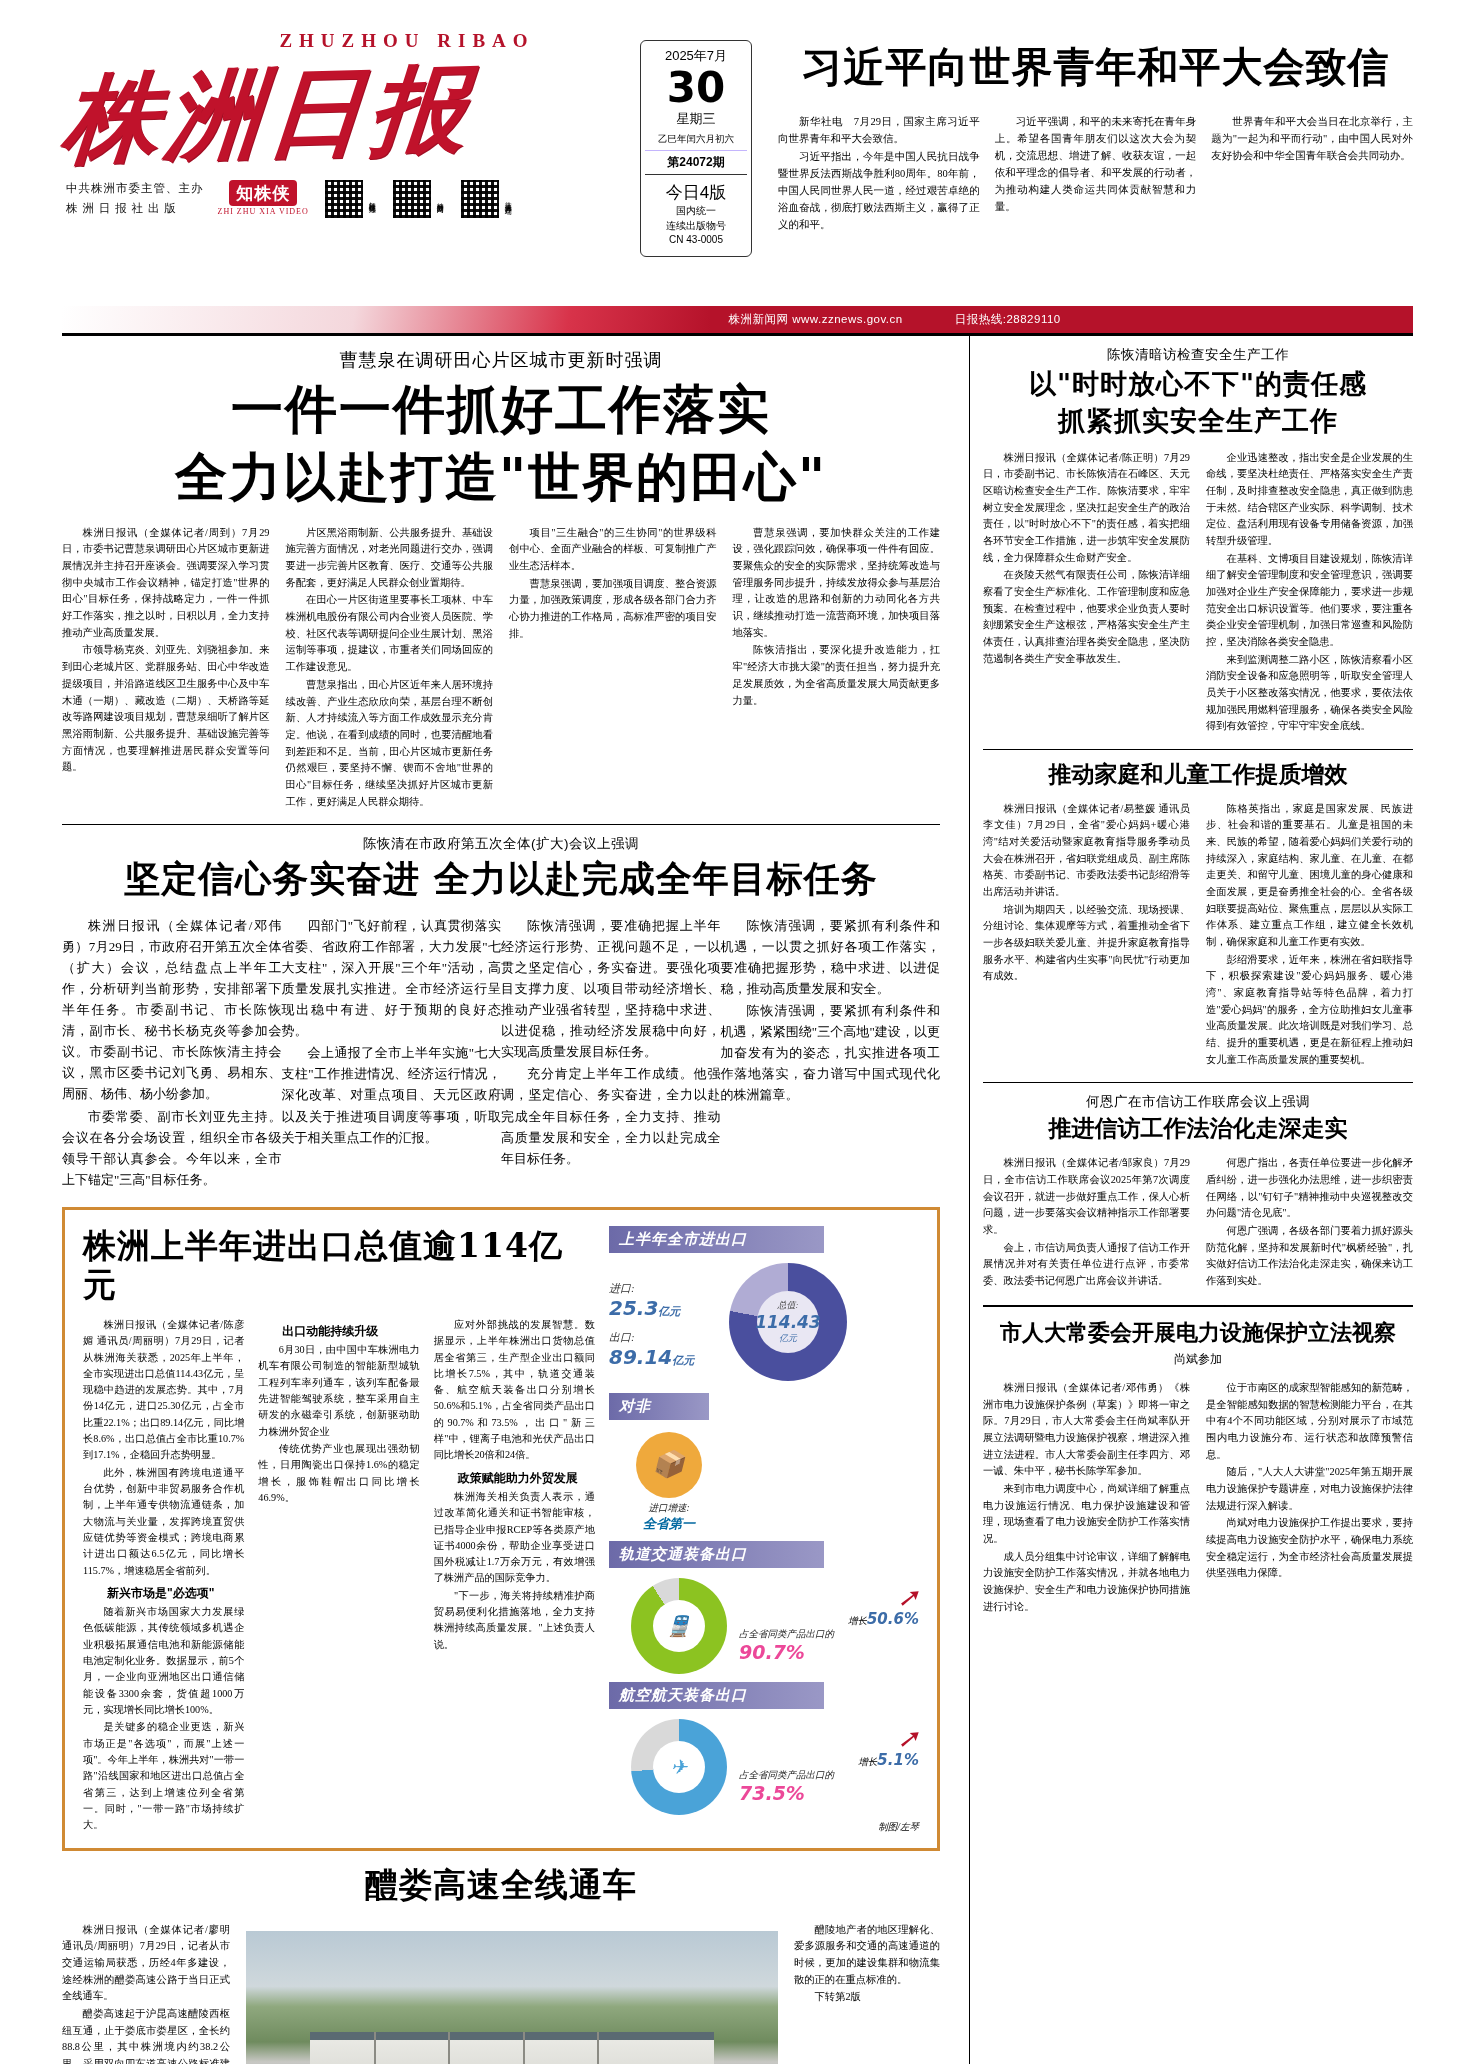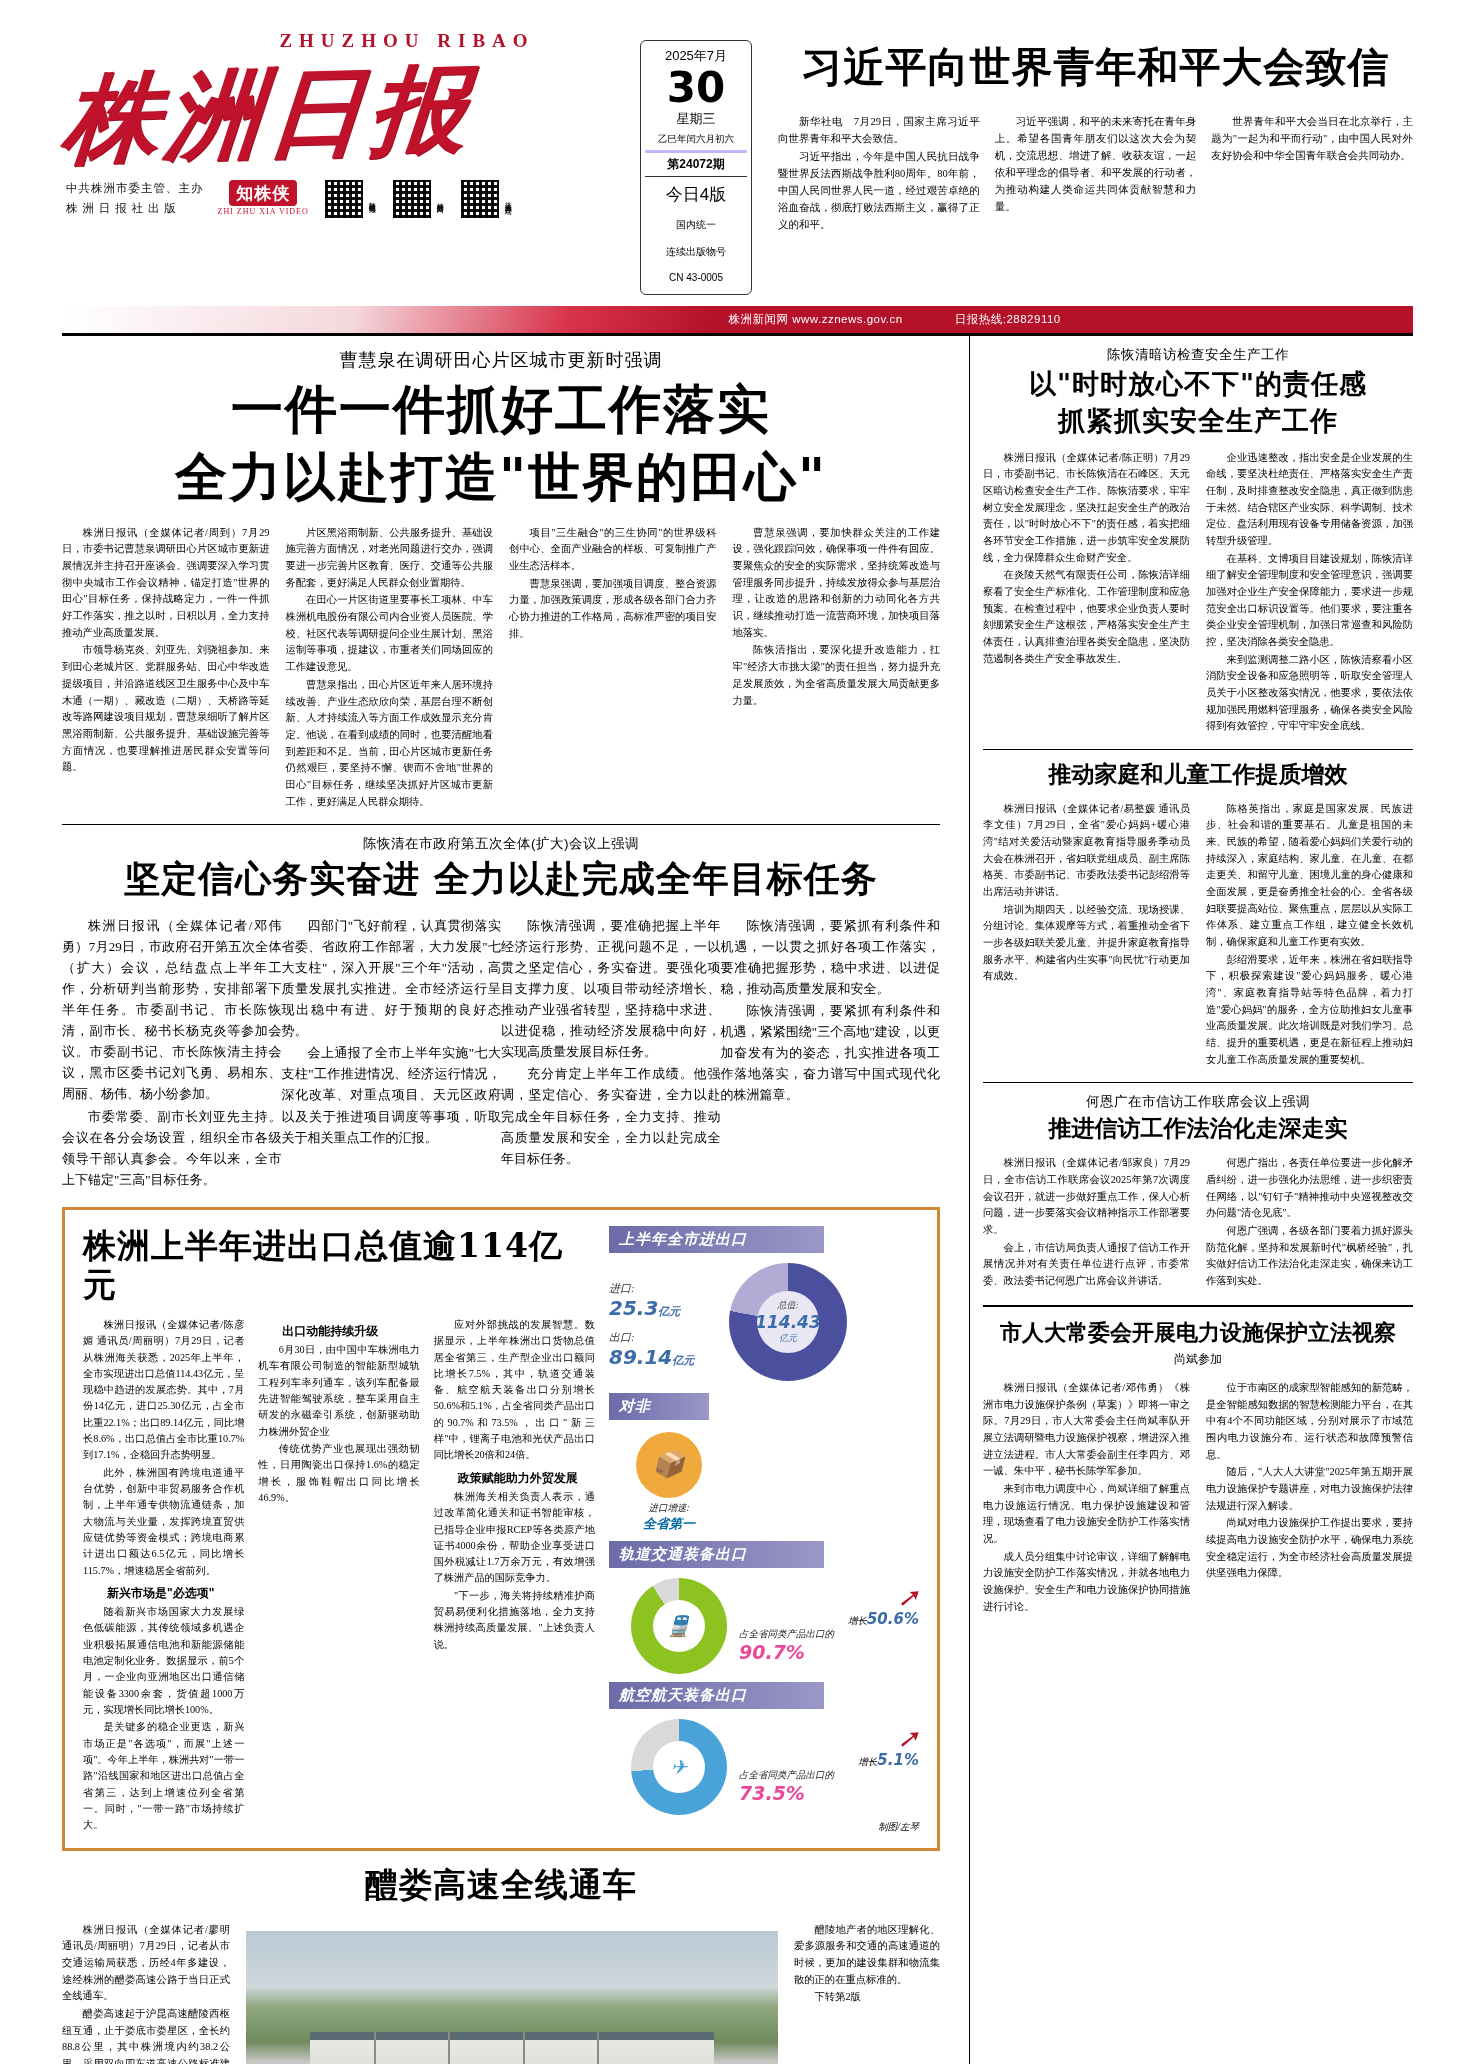--- a/index.html
+++ b/index.html
@@ -48,24 +48,24 @@
 
   
   .datebox {
     width:112px; border:1.5px solid #333; border-radius:6px;
     margin:14px 0 0 18px; padding:6px 4px 8px; text-align:center;
     font-family:"Liberation Sans",sans-serif; flex:none;
   }
   .db-ym { font-size:13px; letter-spacing:0px; }
   .db-day { font-size:42px; font-weight:bold; line-height:1; margin:2px 0 1px; font-family:"DejaVu Sans",sans-serif;}
   .db-week { font-size:13px; }
-  .db-lunar { font-size:9.5px; margin-top:5px; padding-bottom:4px; border-bottom:3px solid #c4b5fd; }
+  .db-lunar { font-size:9.5px; margin-top:5px; padding-bottom:4px; border-bottom:1px solid #c4b5fd; }
   .db-issue { font-size:12px; font-weight:bold; padding:3px 0; border-bottom:1px solid #333;}
   .db-pages { font-size:17px; margin-top:6px; }
-  .db-small { font-size:10px; line-height:1.45; margin-top:12px;}
+  .db-small { font-size:10px; line-height:1.45; margin-top:0;}
 
   .mh-right { flex:1; padding-left:26px; padding-top:18px; }
   .top-headline {
     font-family:"DejaVu Sans",sans-serif; font-weight:bold;
     font-size:41px; letter-spacing:1px; text-align:center; line-height:1.15;
   }
   .xinhua-cols { display:flex; gap:15px; margin-top:22px; font-size:10.5px; line-height:1.62; text-align:justify;}
   .xinhua-cols .col { flex:1; }
   .xinhua-cols .col p { text-indent:2em; }
 

